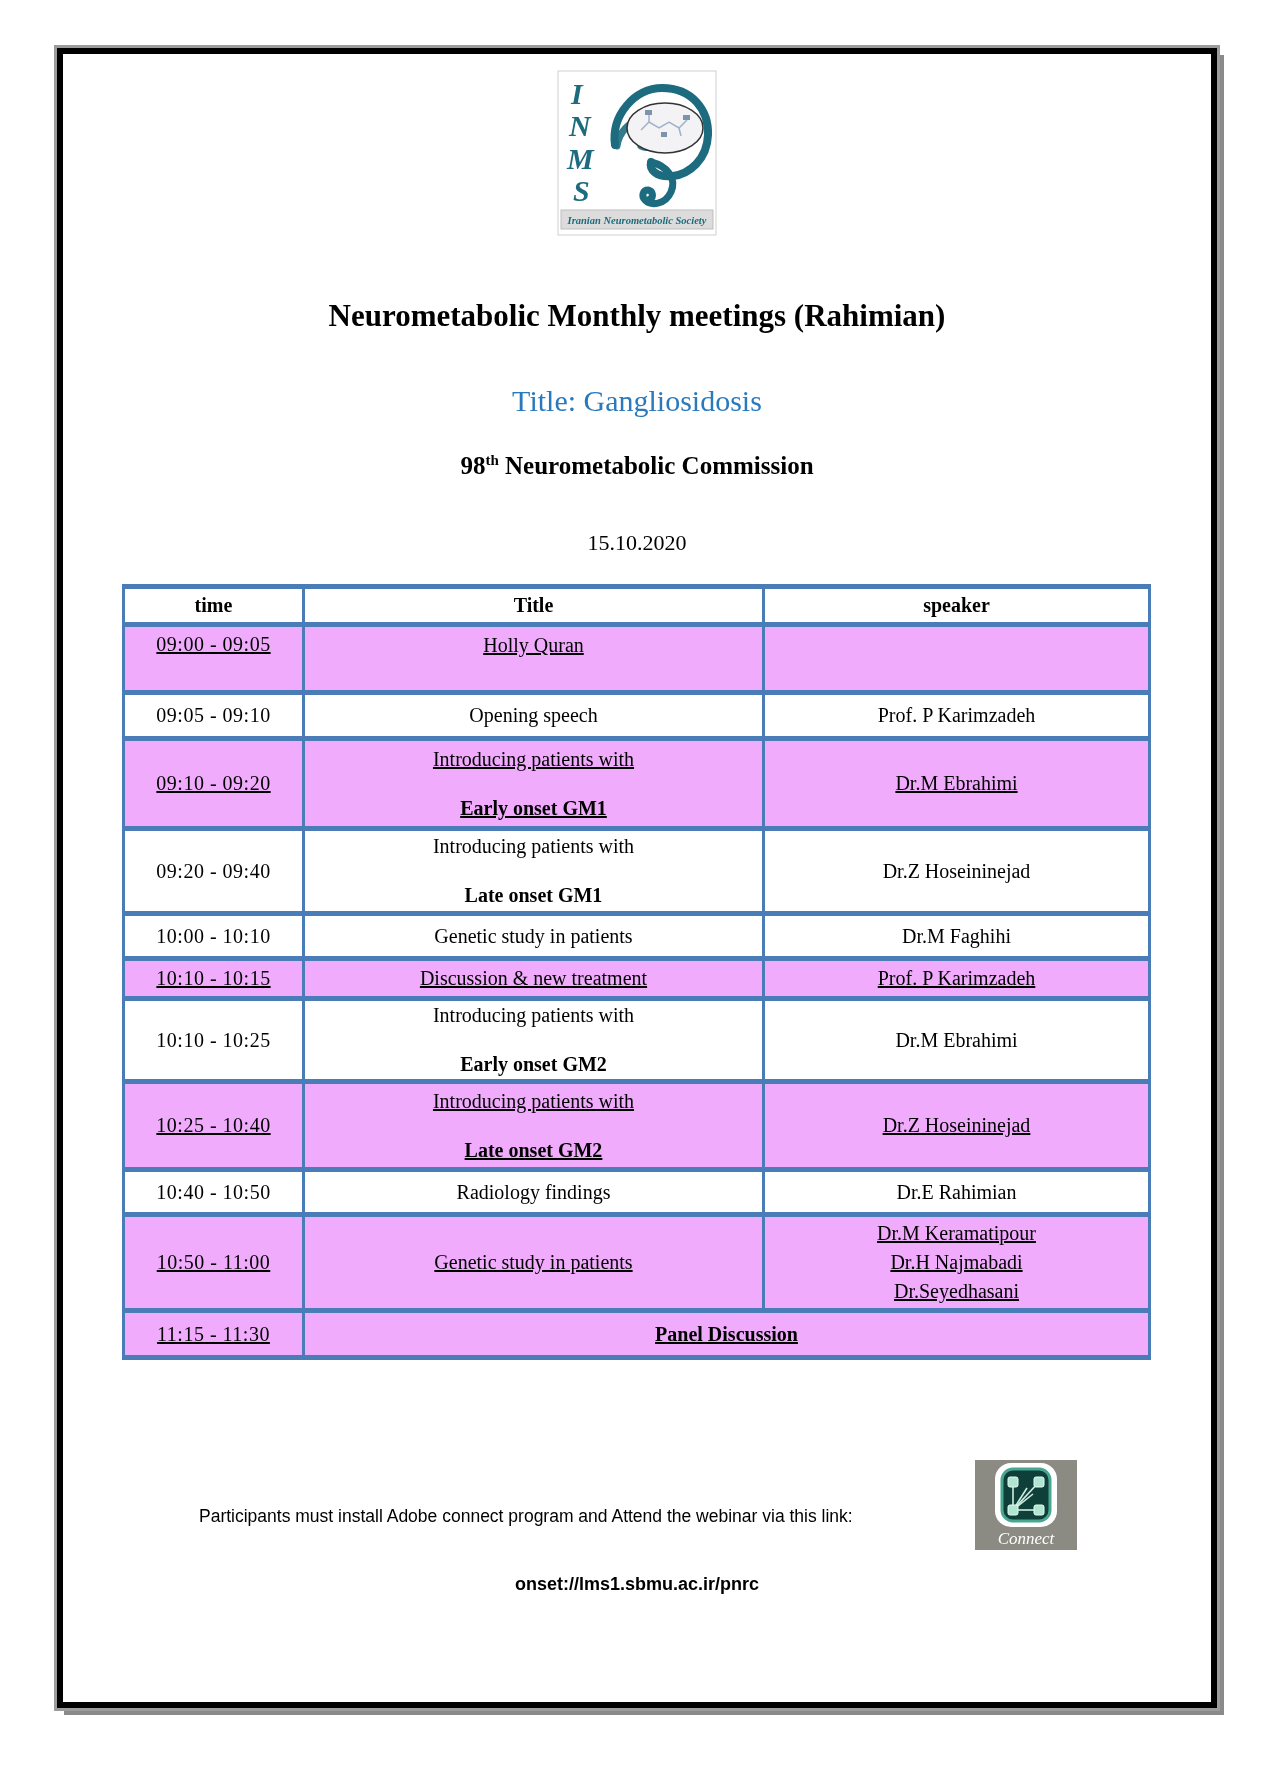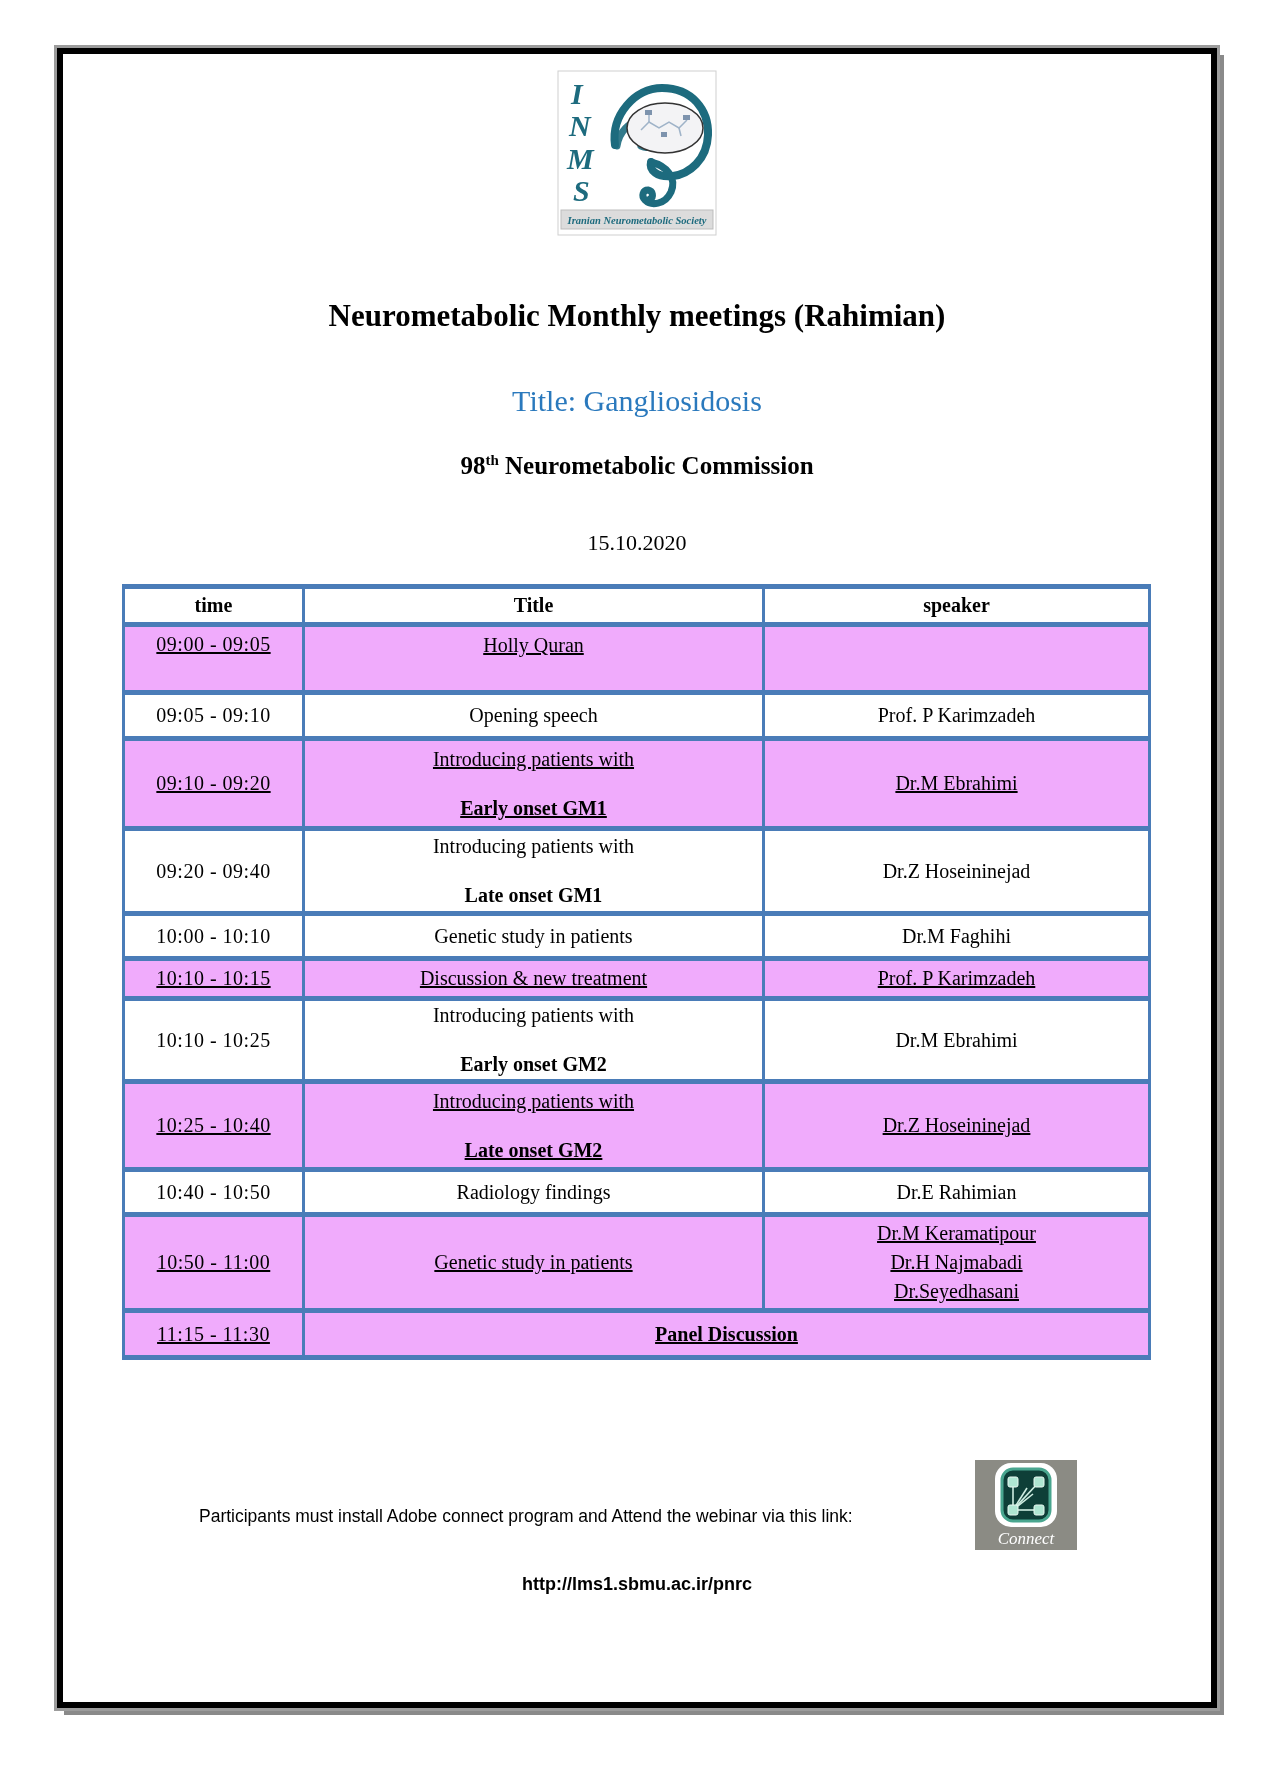--- a/index.html
+++ b/index.html
@@ -290,15 +290,15 @@
       <g fill="#aee6d2" stroke="#e8f8f1" stroke-width="1">
         <rect x="33" y="17" width="10" height="10" rx="2"></rect>
         <rect x="59" y="17" width="10" height="10" rx="2"></rect>
         <rect x="33" y="45" width="10" height="10" rx="2"></rect>
         <rect x="59" y="45" width="10" height="10" rx="2"></rect>
       </g>
     </g>
     <text x="51" y="84" text-anchor="middle" font-family="Liberation Serif, serif" font-style="italic" font-size="17" fill="#ffffff">Connect</text>
   </svg>
 
-  <div class="footer-link">http://lms1.sbmu.ac.ir/pnrc</div>
+  <div class="footer-link">onset://lms1.sbmu.ac.ir/pnrc</div>
 
 </div>
 
 </body></html>

